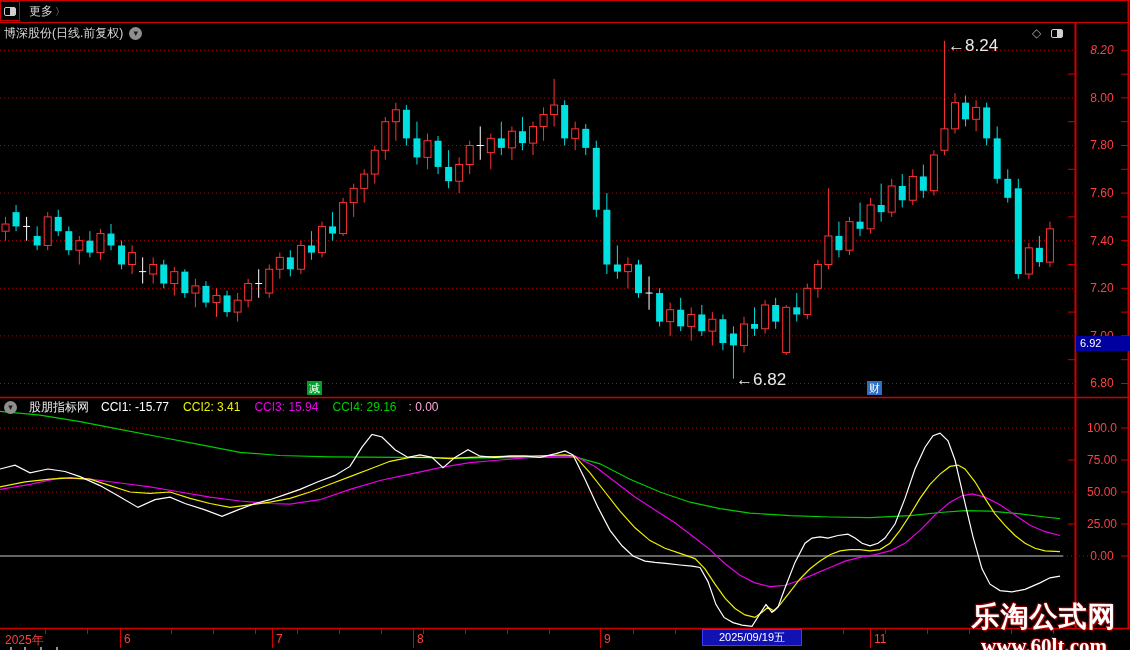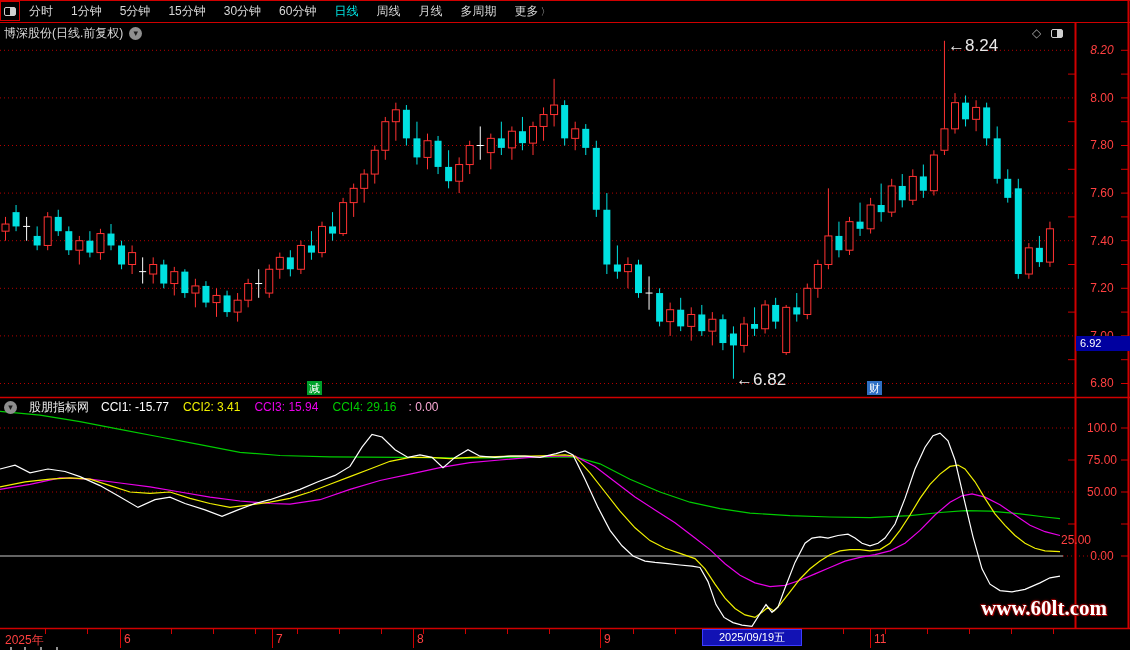--- a/index.html
+++ b/index.html
@@ -337,32 +337,20 @@
       <line x1="1011.5" y1="629" x2="1011.5" y2="634" stroke="#d00000" stroke-width="1"></line>
       <line x1="1053.5" y1="629" x2="1053.5" y2="634" stroke="#d00000" stroke-width="1"></line>
     </svg>
 
   <div id="toolbar">
     <div id="tb-icon">
         <span class="pane-glyph">
           <i></i>
         </span>
       </div>
-    <div id="tb-periods" style="display: flex;">
-        <div class="tb-item">分时</div>
-        <div class="tb-item">1分钟</div>
-        <div class="tb-item">5分钟</div>
-        <div class="tb-item">15分钟</div>
-        <div class="tb-item">30分钟</div>
-        <div class="tb-item">60分钟</div>
-        <div class="tb-item active">日线</div>
-        <div class="tb-item">周线</div>
-        <div class="tb-item">月线</div>
-        <div class="tb-item">多周期</div>
-      </div>
     <div class="tb-item">
       <span>更多</span><span class="tb-chev">〉</span>
     </div>
   </div>
 
   <div id="titlebar">
     <span id="title-text">博深股份(日线.前复权)</span>
     <span class="chev-circle">▾</span>
   </div>
   <div id="title-icons">
@@ -399,32 +387,33 @@
         <span class="ind-val" style="color: rgb(232, 0, 232);">CCI3: 15.94</span>
         <span class="ind-val" style="color: rgb(0, 204, 0);">CCI4: 29.16</span>
       </span>
     <span class="ind-val" style="color:#f9a8d4;">: 0.00</span>
   </div>
 
   <div id="cci-axis-labels">
       <div class="y-label" style="position:absolute;left:1076px;width:52px;top:421px;">100.0</div>
       <div class="y-label" style="position:absolute;left:1076px;width:52px;top:453px;">75.00</div>
       <div class="y-label" style="position:absolute;left:1076px;width:52px;top:485px;">50.00</div>
-      <div class="y-label" style="position:absolute;left:1050px;width:52px;top:517px;margin-top:16px;">25.00</div>
+      <div class="y-label" style="position:absolute;left:1076px;width:52px;top:517px;">25.00</div>
       <div class="y-label" style="position:absolute;left:1076px;width:52px;top:549px;">0.00</div>
     </div>
 
   <div id="date-axis-labels">
       <div class="x-label" style="position:absolute;top:632px;left:5px;">2025年</div>
       <div class="x-label" style="position:absolute;top:632px;left:124px;">6</div>
       <div class="x-label" style="position:absolute;top:632px;left:276px;">7</div>
       <div class="x-label" style="position:absolute;top:632px;left:417px;">8</div>
       <div class="x-label" style="position:absolute;top:632px;left:604px;">9</div>
       <div class="x-label" style="position:absolute;top:632px;left:874px;">11</div>
     </div>
   <div id="date-highlight">2025/09/19五</div>
 
   <div id="bottom-frag"></div>
 
   <div id="watermark">
+    <div id="wm1">乐淘公式网</div>
     <div id="wm2">www.60lt.com</div>
   </div>
 </div>
 
 </body></html>

